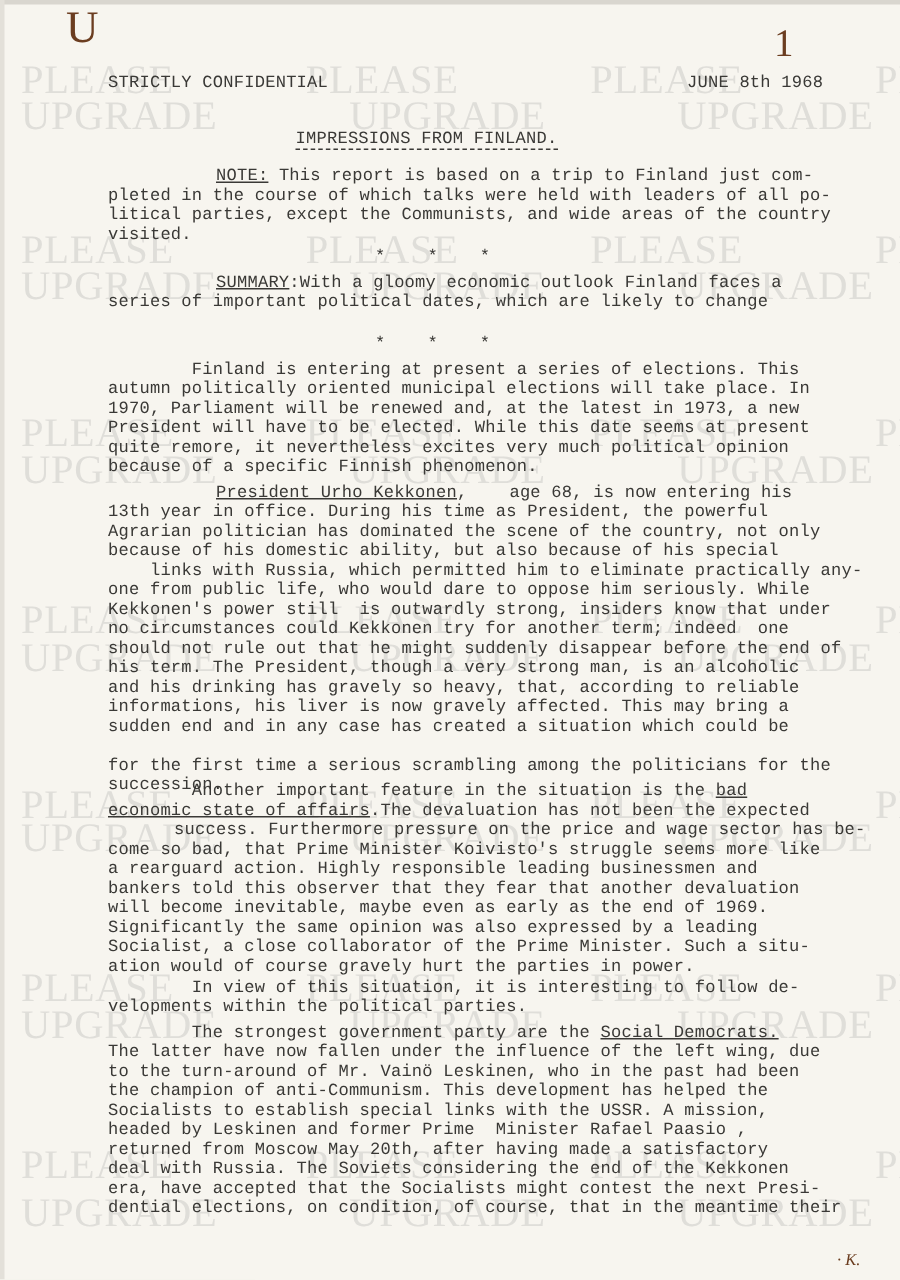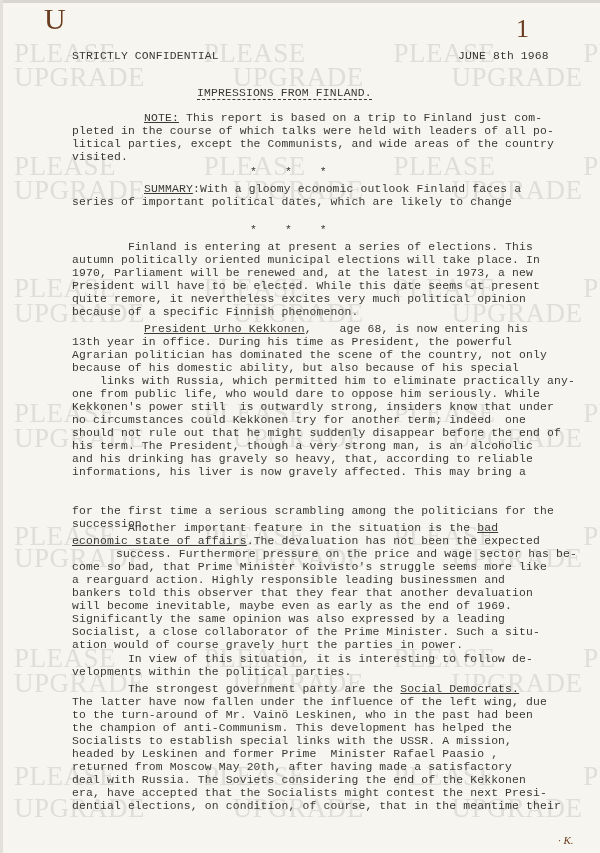--- a/index.html
+++ b/index.html
@@ -67,20 +67,21 @@
   <div class="tw" style="left:72px;top:349px;">Agrarian politician has dominated the scene of the country, not only</div>
   <div class="tw" style="left:72px;top:362px;">because of his domestic ability, but also because of his special</div>
   <div class="tw" style="left:72px;top:375px;margin-left:28px;">links with Russia, which permitted him to eliminate practically any-</div>
   <div class="tw" style="left:72px;top:388px;">one from public life, who would dare to oppose him seriously. While</div>
   <div class="tw" style="left:72px;top:401px;">Kekkonen's power still  is outwardly strong, insiders know that under</div>
   <div class="tw" style="left:72px;top:414px;">no circumstances could Kekkonen try for another term; indeed  one</div>
   <div class="tw" style="left:72px;top:427px;">should not rule out that he might suddenly disappear before the end of</div>
   <div class="tw" style="left:72px;top:440px;">his term. The President, though a very strong man, is an alcoholic</div>
   <div class="tw" style="left:72px;top:453px;">and his drinking has gravely so heavy, that, according to reliable</div>
   <div class="tw" style="left:72px;top:466px;">informations, his liver is now gravely affected. This may bring a</div>
+  <div class="tw" style="left:72px;top:479px;">sudden end and in any case has created a situation which could be</div>
   <div class="tw" style="left:72px;top:505px;">for the first time a serious scrambling among the politicians for the</div>
   <div class="tw" style="left:72px;top:518px;">succession.</div>
 
   <div class="tw" style="left:72px;top:522px;"><span>        Another important feature in the situation is the </span><span class="u">bad</span></div>
   <div class="tw" style="left:72px;top:535px;"><span class="u">economic state of affairs</span><span>.The devaluation has not been the expected</span></div>
   <div class="tw" style="left:72px;top:548px;margin-left:44px;">success. Furthermore pressure on the price and wage sector has be-</div>
   <div class="tw" style="left:72px;top:561px;">come so bad, that Prime Minister Koivisto's struggle seems more like</div>
   <div class="tw" style="left:72px;top:574px;">a rearguard action. Highly responsible leading businessmen and</div>
   <div class="tw" style="left:72px;top:587px;">bankers told this observer that they fear that another devaluation</div>
   <div class="tw" style="left:72px;top:600px;">will become inevitable, maybe even as early as the end of 1969.</div>

